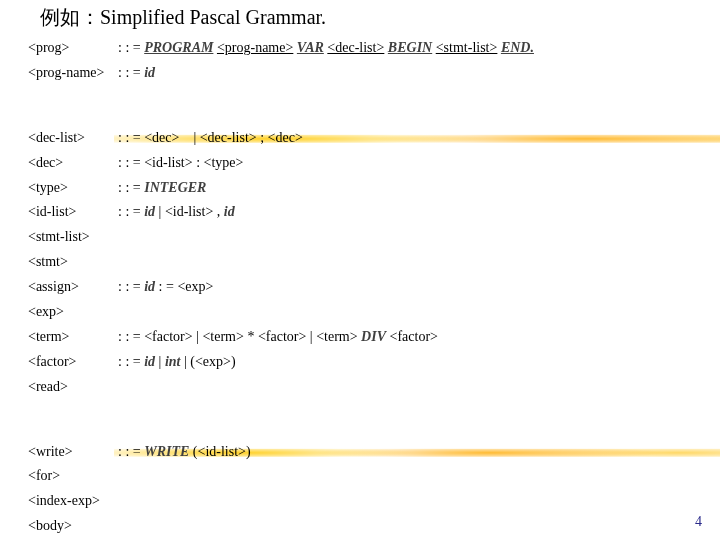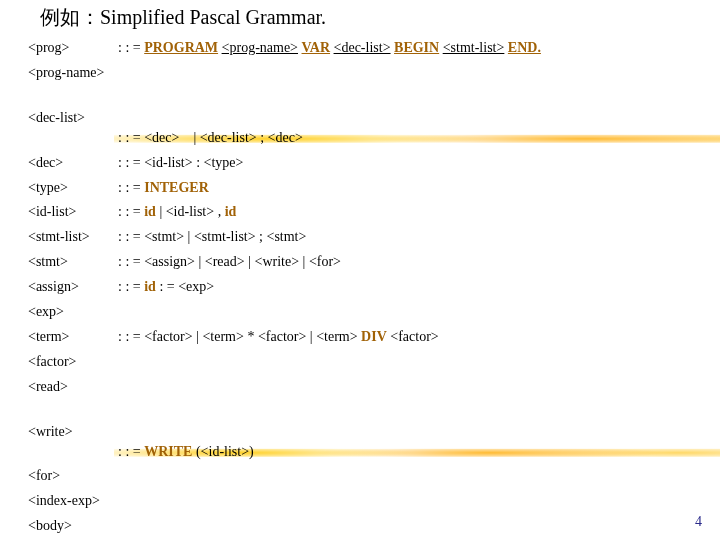--- a/index.html
+++ b/index.html
@@ -18,32 +18,32 @@
     font-size: 20px;
     margin: 4px 0 8px 40px;
     color: #000;
   }
   .grammar {
     margin-left: 28px;
     margin-right: 20px;
   }
   .rule {
     display: flex;
-    align-items: center;
+    align-items: flex-end;
     margin: 6px 0;
     line-height: 1.35;
   }
   .lhs {
     width: 90px;
     flex-shrink: 0;
   }
   .rhs {
     flex: 1;
   }
-  .navy { color: #a16207; font-weight: bold; }
+  .navy { color: #404040; font-weight: bold; font-style: italic; }
   .underline { text-decoration: underline; }
   .pagenum {
     position: absolute;
     right: 18px;
     bottom: 10px;
     color: #2a2a8a;
     font-size: 14px;
   }
   .highlight-wrap {
     position: relative;
@@ -81,20 +81,24 @@
       <span> </span><span class="navy underline">VAR</span>
       <span> </span><span class="underline">&lt;dec-list&gt;</span>
       <span> </span><span class="navy underline">BEGIN</span>
       <span> </span><span class="underline">&lt;stmt-list&gt;</span>
       <span> </span><span class="navy underline">END.</span>
     </span>
   </div>
 
   <div class="rule">
     <span class="lhs">&lt;prog-name&gt;</span>
+    <span class="rhs">
+      <span>: : =</span>
+      <span> </span><span class="navy">id</span>
+    </span>
   </div>
 
   <div class="rule">
     <span class="lhs">&lt;dec-list&gt;</span>
     <span class="rhs highlight-wrap">
       <span class="brush"></span>
       <span>: : =</span>
       <span> </span><span>&lt;dec&gt;</span>
       <span>&nbsp;&nbsp;</span><span> | </span>
       <span>&lt;dec-list&gt;</span>
@@ -128,42 +132,24 @@
       <span> </span><span class="navy">id</span>
       <span> </span><span> | </span>
       <span>&lt;id-list&gt;</span>
       <span> , </span>
       <span class="navy">id</span>
     </span>
   </div>
 
   <div class="rule">
     <span class="lhs">&lt;stmt-list&gt;</span>
-    <span class="rhs">
-      <span>: : =</span>
-      <span> </span><span>&lt;stmt&gt;</span>
-      <span> </span><span> | </span>
-      <span>&lt;stmt-list&gt;</span>
-      <span> ; </span>
-      <span>&lt;stmt&gt;</span>
-    </span>
   </div>
 
   <div class="rule">
     <span class="lhs">&lt;stmt&gt;</span>
-    <span class="rhs">
-      <span>: : =</span>
-      <span> </span><span>&lt;assign&gt;</span>
-      <span> | </span>
-      <span>&lt;read&gt;</span>
-      <span> | </span>
-      <span>&lt;write&gt;</span>
-      <span> | </span>
-      <span>&lt;for&gt;</span>
-    </span>
   </div>
 
   <div class="rule">
     <span class="lhs">&lt;assign&gt;</span>
     <span class="rhs">
       <span>: : =</span>
       <span> </span><span class="navy">id</span>
       <span> : = </span>
       <span>&lt;exp&gt;</span>
     </span>
@@ -184,20 +170,28 @@
       <span>&lt;factor&gt;</span>
       <span> | </span>
       <span>&lt;term&gt;</span>
       <span> </span><span class="navy">DIV</span>
       <span> </span><span>&lt;factor&gt;</span>
     </span>
   </div>
 
   <div class="rule">
     <span class="lhs">&lt;factor&gt;</span>
+    <span class="rhs">
+      <span>: : =</span>
+      <span> </span><span class="navy">id</span>
+      <span> | </span>
+      <span class="navy">int</span>
+      <span> | </span>
+      <span>(</span><span>&lt;exp&gt;</span><span>)</span>
+    </span>
   </div>
 
   <div class="rule">
     <span class="lhs">&lt;read&gt;</span>
   </div>
 
   <div class="rule">
     <span class="lhs">&lt;write&gt;</span>
     <span class="rhs highlight-wrap">
       <span class="brush short"></span>

